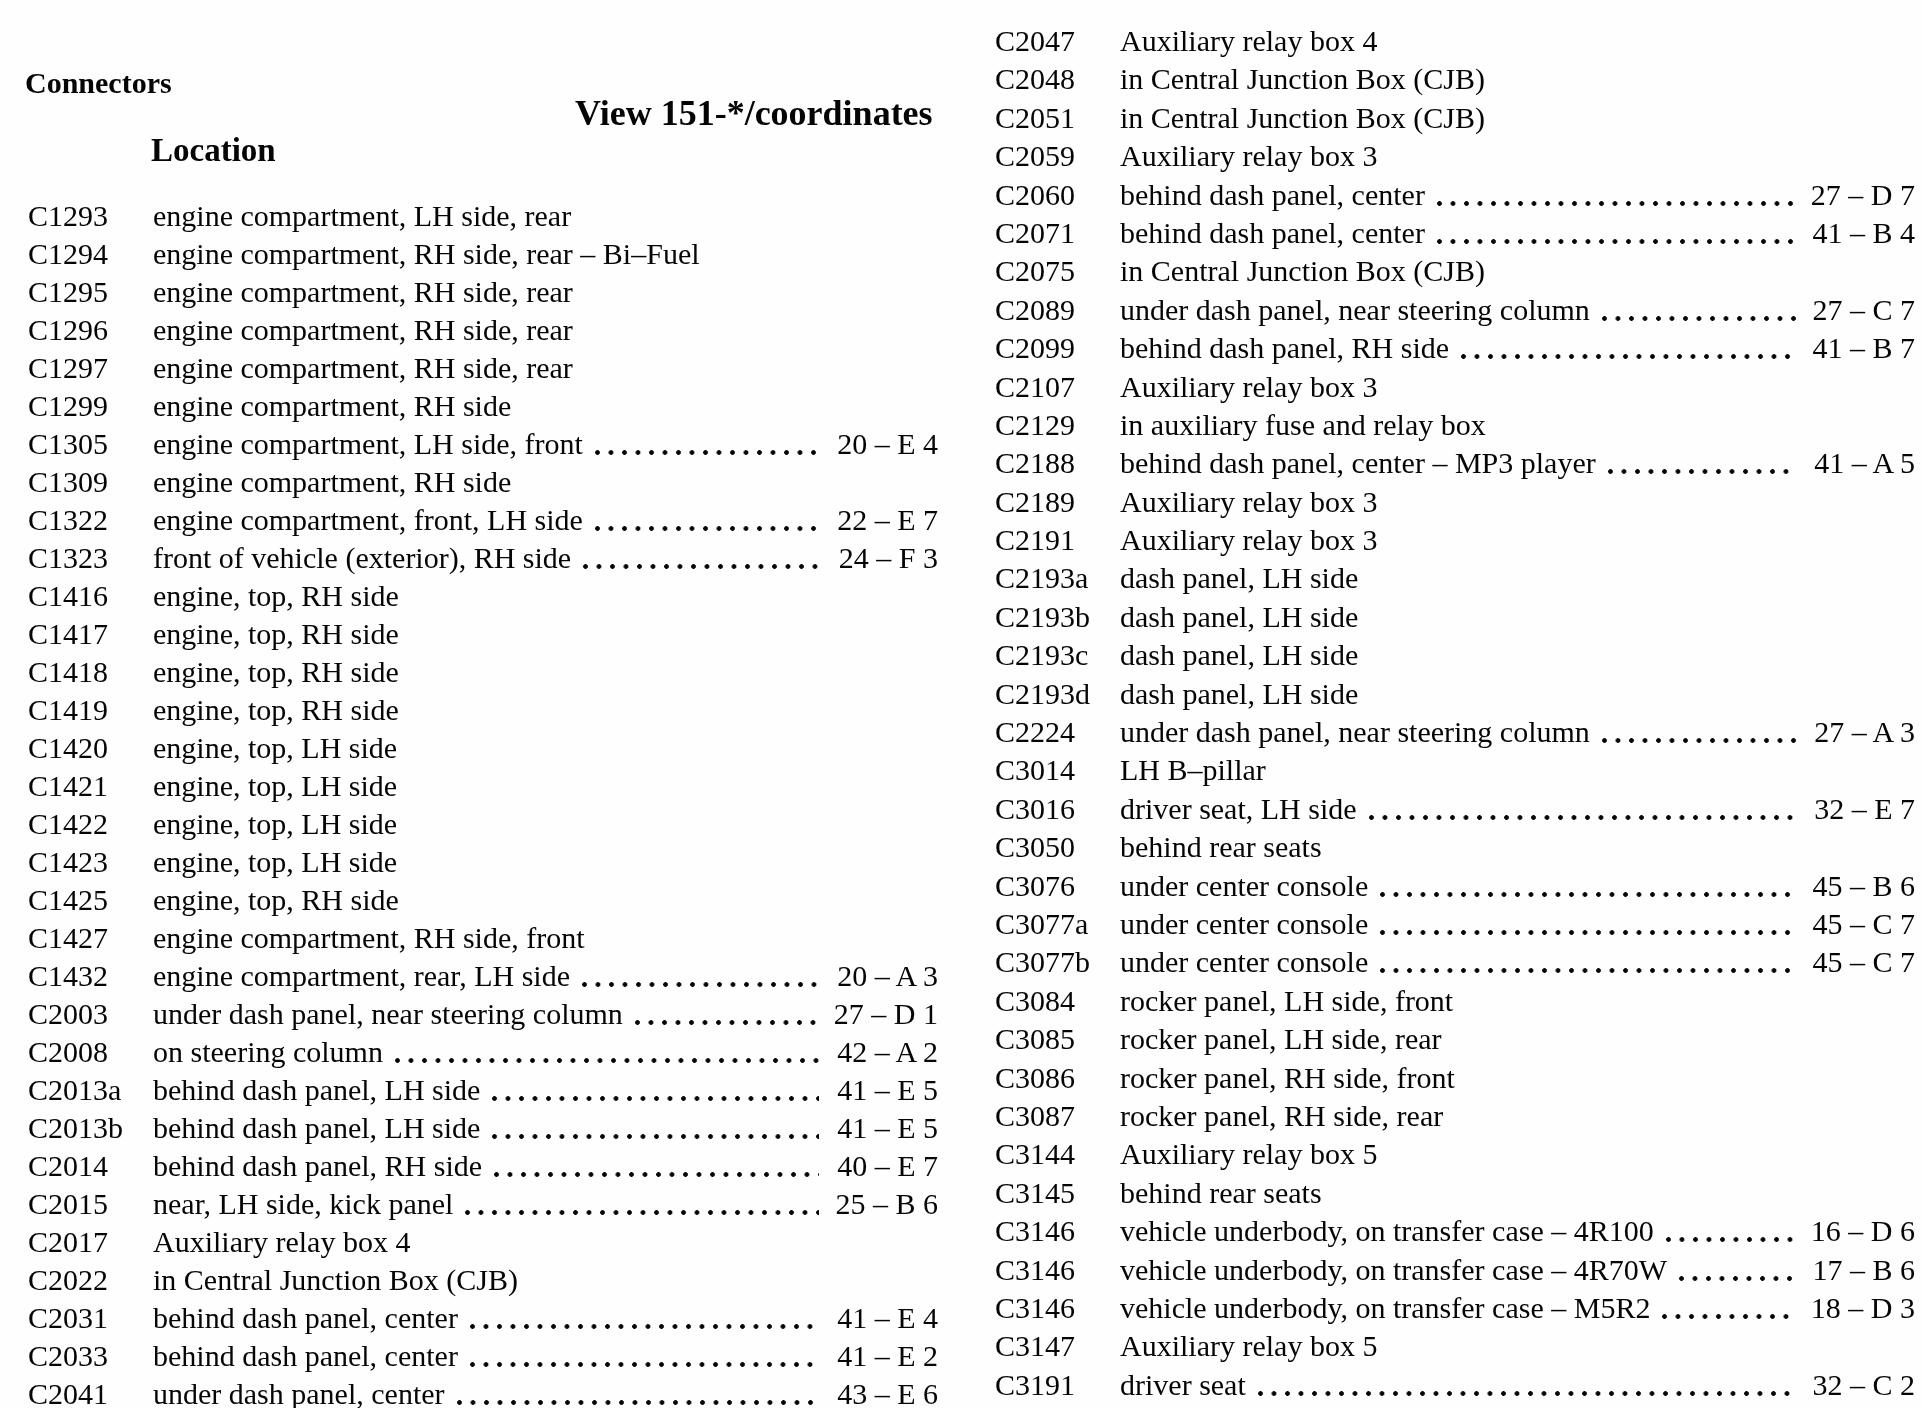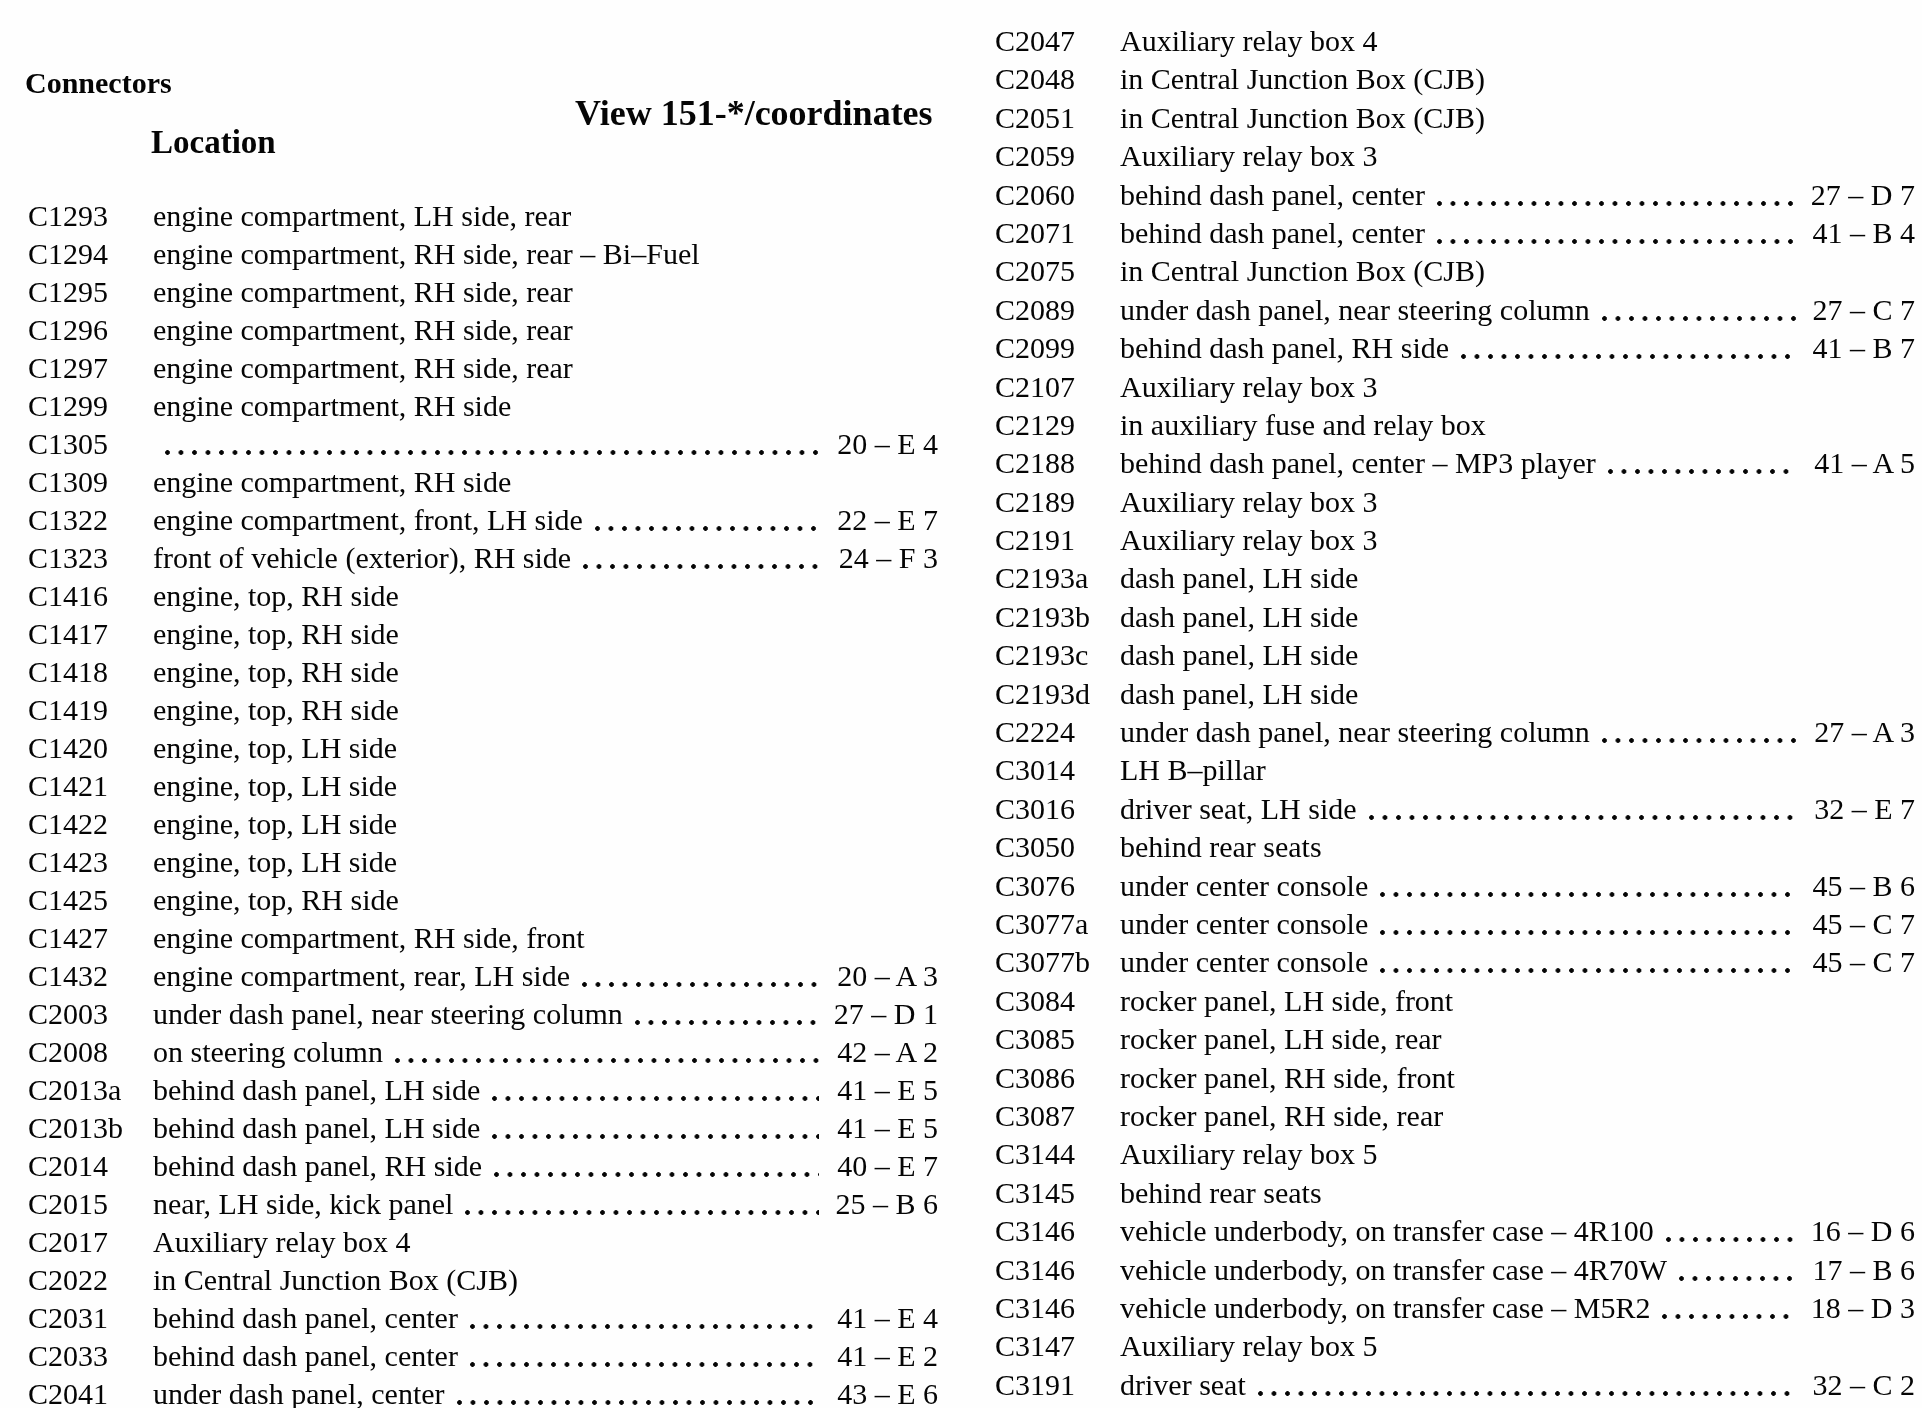--- a/index.html
+++ b/index.html
@@ -27,21 +27,21 @@
     font-size: 30px;
   }
   #view-title {
     left: 575px;
     top: 48px;
     font-size: 36px;
     margin-top: 44px;
   }
   #location-heading {
     left: 151px;
-    top: 124px;
+    top: 132px;
     font-size: 33px;
   }
   .col {
     position: absolute;
   }
   .col-left {
     left: 28px;
     top: 197px;
     width: 910px;
   }
@@ -108,20 +108,21 @@
       <div class="row">
         <span class="cell-id">C1297</span>
         <span class="cell-loc">engine compartment, RH side, rear</span>
       </div>
       <div class="row">
         <span class="cell-id">C1299</span>
         <span class="cell-loc">engine compartment, RH side</span>
       </div>
       <div class="row">
         <span class="cell-id">C1305</span>
+        <span class="cell-loc">engine compartment, LH side, front</span>
         <span class="leader"></span>
         <span class="cell-coord">20 – E 4</span>
       </div>
       <div class="row">
         <span class="cell-id">C1309</span>
         <span class="cell-loc">engine compartment, RH side</span>
       </div>
       <div class="row">
         <span class="cell-id">C1322</span>
         <span class="cell-loc">engine compartment, front, LH side</span>

